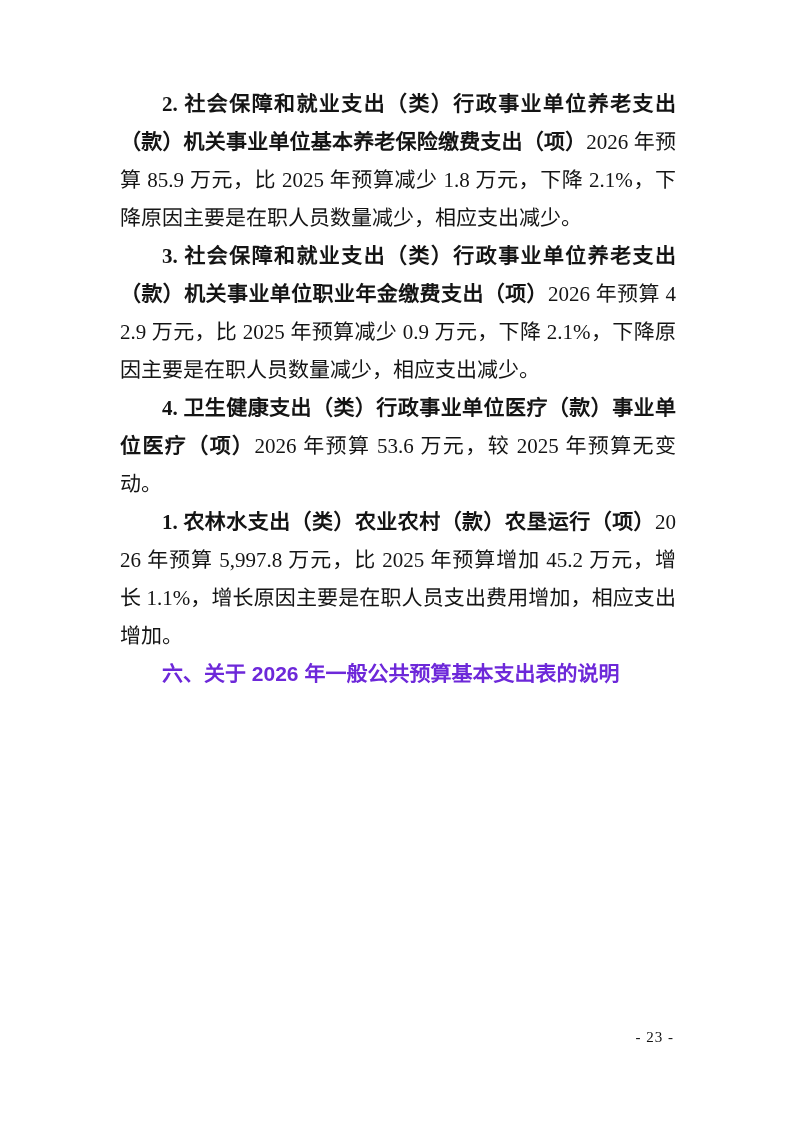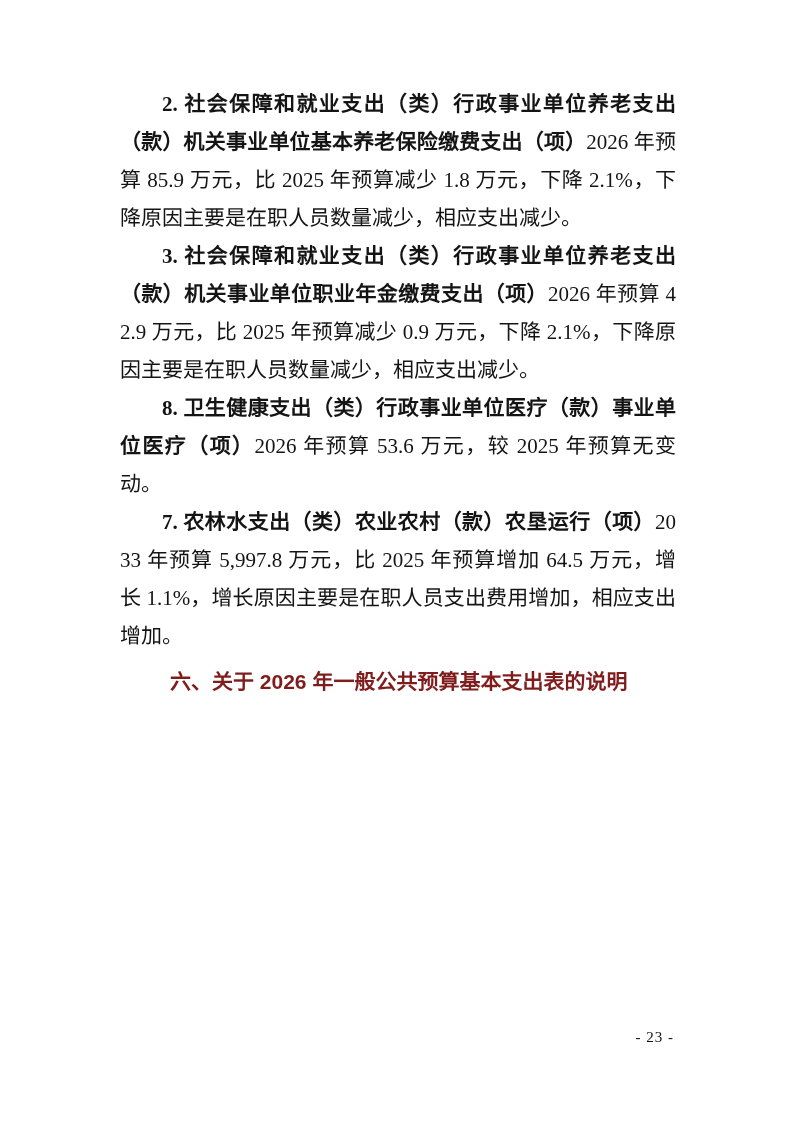--- a/index.html
+++ b/index.html
@@ -27,27 +27,27 @@
     font-size: 21px;
     line-height: 38px;
     text-align: justify;
     text-indent: 42px;
     word-break: break-all;
   }
   .para .lead {
     font-weight: 700;
   }
   .section-heading {
-    margin: 8px;
+    margin: 0;
     font-size: 21px;
     line-height: 38px;
     text-indent: 42px;
     font-weight: 700;
     font-family: "Liberation Sans", "DejaVu Sans", sans-serif;
-    color: #7f1d1d;
+    color: #6d28d9;
     white-space: nowrap;
   }
   .page-number {
     position: absolute;
     top: 1026px;
     right: 120px;
     font-size: 15px;
     line-height: 22px;
     color: #111111;
     font-family: "Liberation Serif", "DejaVu Serif", serif;
@@ -57,23 +57,23 @@
 </head>
 <body>
 
 <div class="page">
   <div class="content">
 
     <p class="para"><span class="lead">2. 社会保障和就业支出（类）行政事业单位养老支出（款）机关事业单位基本养老保险缴费支出（项）</span><span>2026 年预算 85.9 万元，比 2025 年预算减少 1.8 万元，下降 2.1%，下降原因主要是在职人员数量减少，相应支出减少。</span></p>
 
     <p class="para"><span class="lead">3. 社会保障和就业支出（类）行政事业单位养老支出（款）机关事业单位职业年金缴费支出（项）</span><span>2026 年预算 42.9 万元，比 2025 年预算减少 0.9 万元，下降 2.1%，下降原因主要是在职人员数量减少，相应支出减少。</span></p>
 
-    <p class="para"><span class="lead">8. 卫生健康支出（类）行政事业单位医疗（款）事业单位医疗（项）</span><span>2026 年预算 53.6 万元，较 2025 年预算无变动。</span></p>
+    <p class="para"><span class="lead">4. 卫生健康支出（类）行政事业单位医疗（款）事业单位医疗（项）</span><span>2026 年预算 53.6 万元，较 2025 年预算无变动。</span></p>
 
-    <p class="para"><span class="lead">7. 农林水支出（类）农业农村（款）农垦运行（项）</span><span>2033 年预算 5,997.8 万元，比 2025 年预算增加 64.5 万元，增长 1.1%，增长原因主要是在职人员支出费用增加，相应支出增加。</span></p>
+    <p class="para"><span class="lead">1. 农林水支出（类）农业农村（款）农垦运行（项）</span><span>2026 年预算 5,997.8 万元，比 2025 年预算增加 45.2 万元，增长 1.1%，增长原因主要是在职人员支出费用增加，相应支出增加。</span></p>
 
 
 
     <p class="section-heading">六、关于 2026 年一般公共预算基本支出表的说明</p>
 
   </div>
 
   <div class="page-number">- 23 -</div>
 </div>
 

